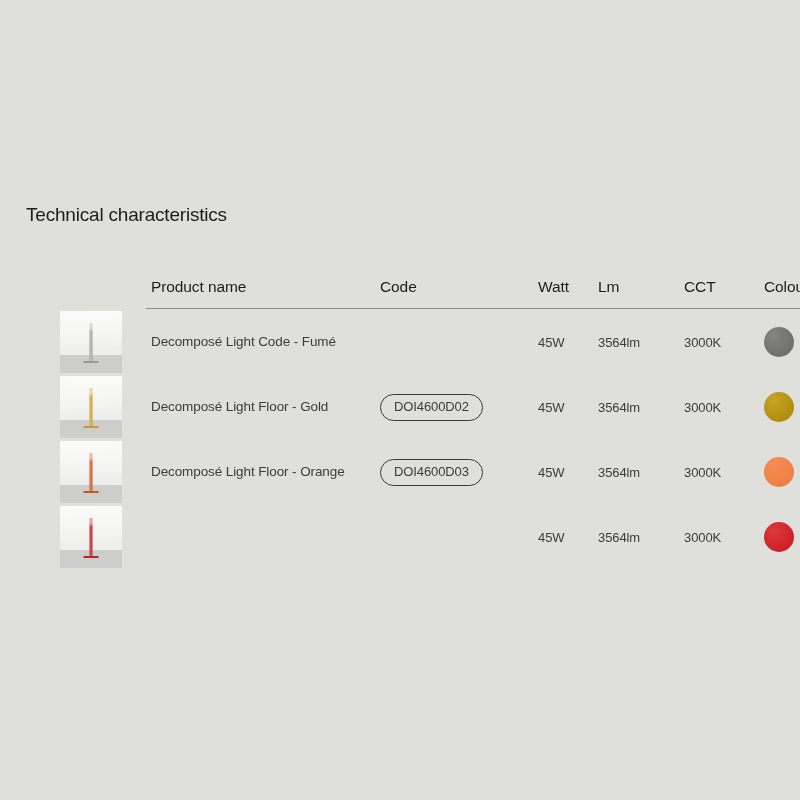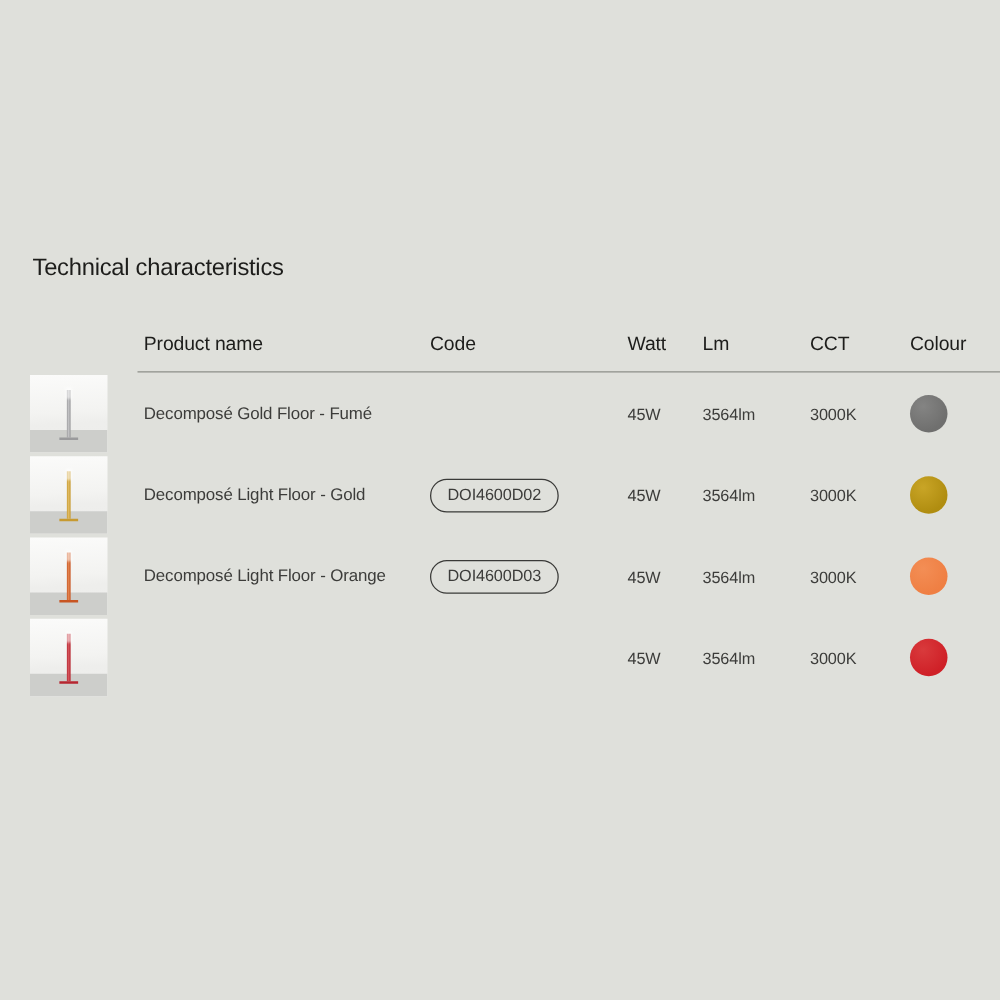--- a/index.html
+++ b/index.html
@@ -30,22 +30,23 @@
     font-weight: 500;
     letter-spacing: -0.2px;
     color: #1d1d1b;
     line-height: 34px;
   }
 
   
   .table {
     position: absolute;
     left: 0;
-    top: 264px;
+    top: 275px;
     width: 760px;
+    padding-left: 36px;
   }
 
   .row {
     position: relative;
     width: 800px;
   }
 
   .thead {
     height: 34px;
   }
@@ -190,21 +191,21 @@
     </div>
 
     <div class="tbody" id="tbody">
         <div class="row">
           <div class="thumb">
             <div class="floor"></div>
             <div class="pole" style="background:linear-gradient(90deg,#9a9a9c 0%,#c3c3c5 40%,#9a9a9c 100%)"></div>
             <div class="glow"></div>
             <div class="base" style="background:#9a9a9c"></div>
           </div>
-          <div class="cell product-name c-name">Decomposé Gold Floor - Fumé</div>
+          <div class="cell product-name c-name">Decomposé Light Code - Fumé</div>
           <div class="cell metric c-watt">45W</div>
           <div class="cell metric c-lm">3564lm</div>
           <div class="cell metric c-cct">3000K</div>
           <div class="swatch" style="background:radial-gradient(circle at 35% 30%,#848483 0%,#6f6f6e 70%,#6f6f6e 100%)" title="Fumé"></div>
         </div>
         <div class="row">
           <div class="thumb">
             <div class="floor"></div>
             <div class="pole" style="background:linear-gradient(90deg,#c79a30 0%,#e0bb63 40%,#c79a30 100%)"></div>
             <div class="glow"></div>

